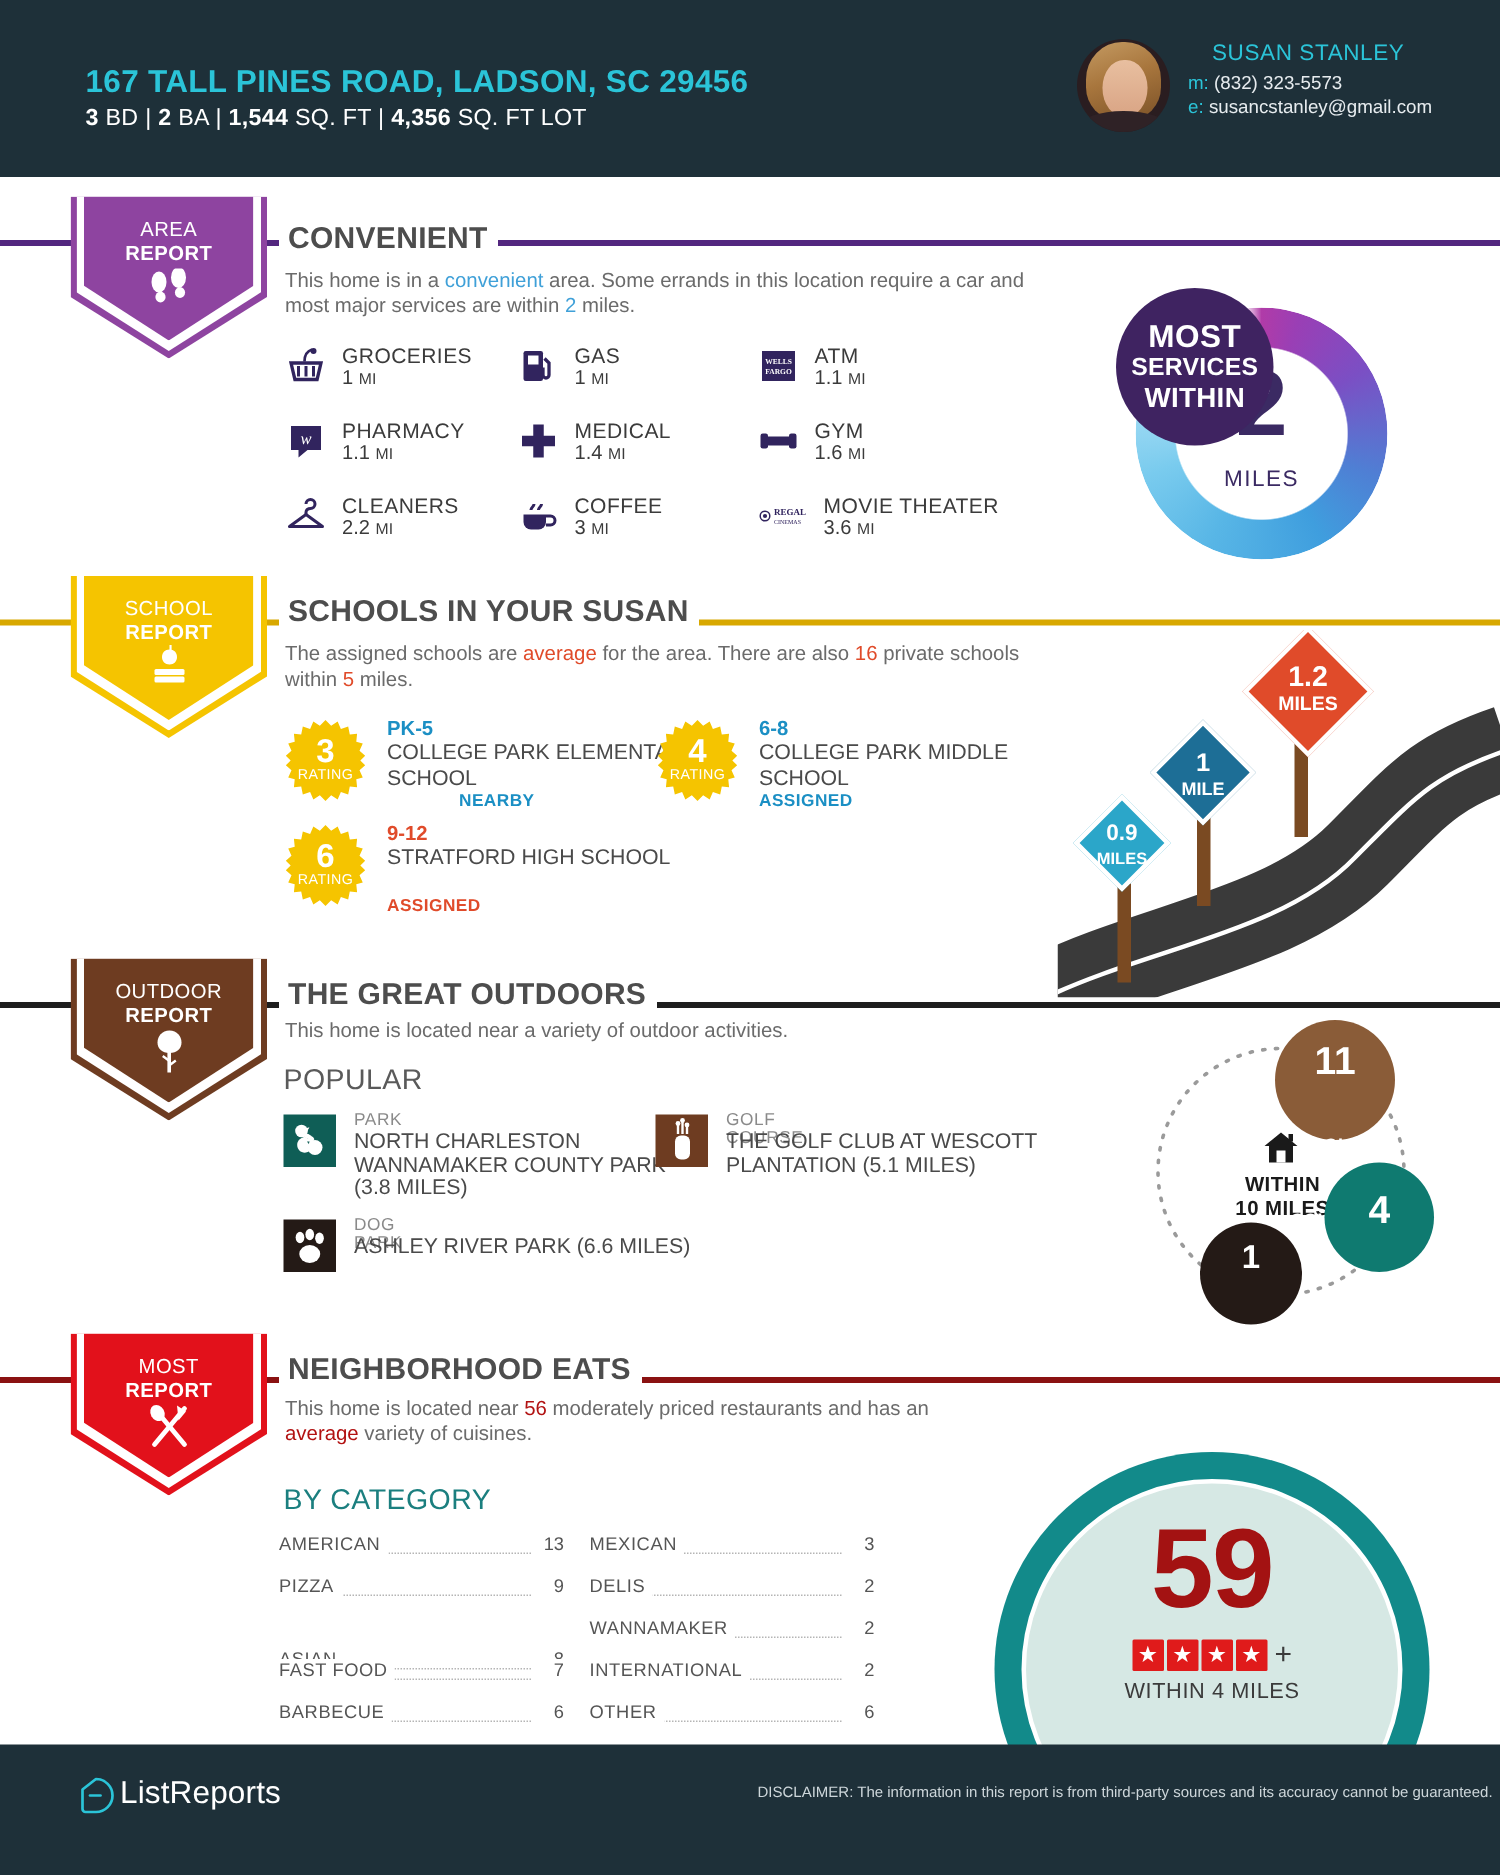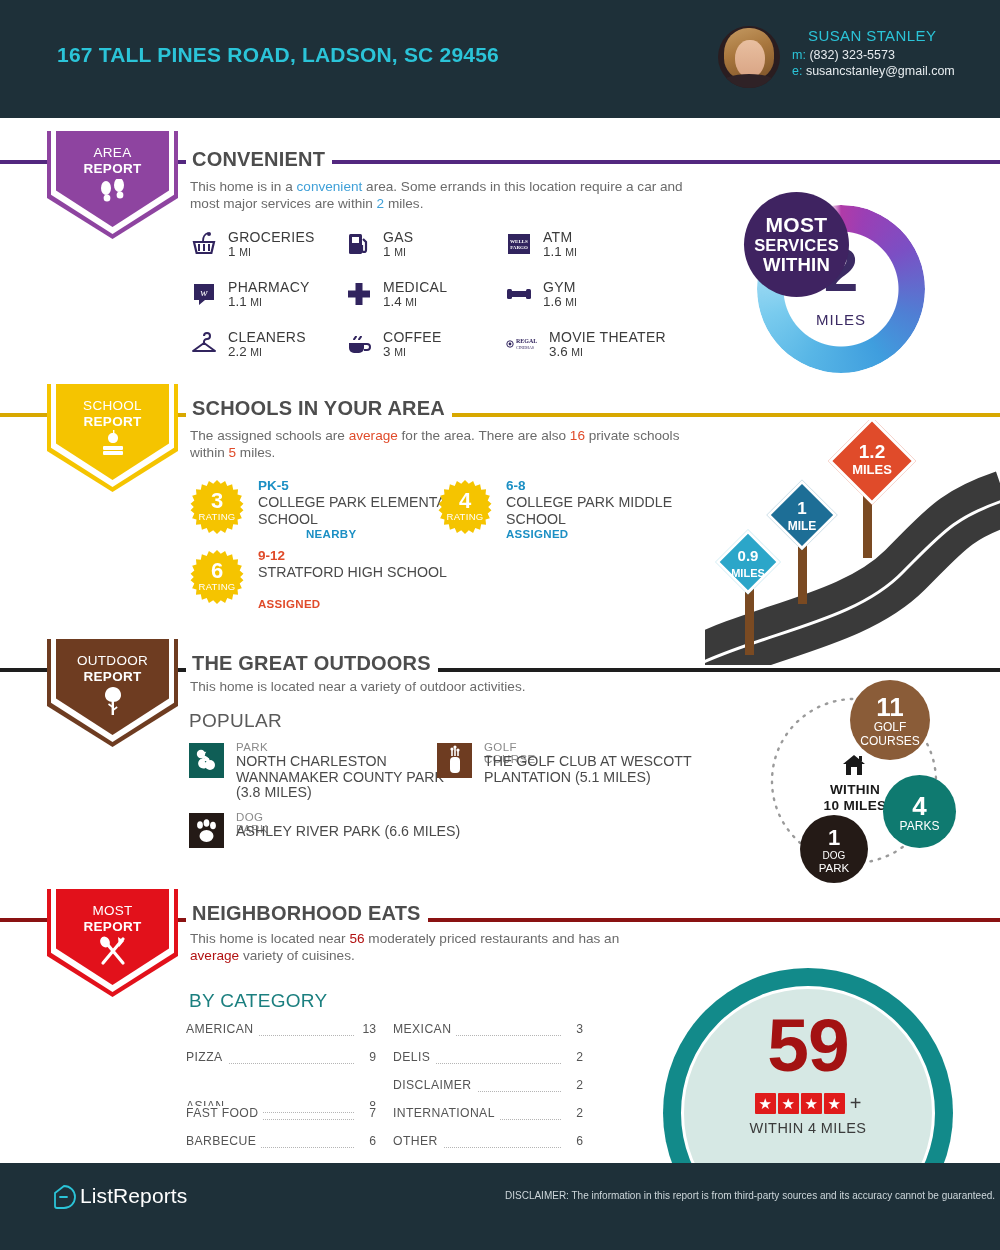--- a/index.html
+++ b/index.html
@@ -149,21 +149,21 @@
 
   
   .out-pop { position:absolute; left:189px; top:710px; font-size:19px; color:#5a5a5a; letter-spacing:.3px; }
   .outitem { position:absolute; }
   .outitem .sq { position:absolute; left:0; top:0; width:35px; height:35px; }
   .outitem .cat { position:absolute; left:47px; top:-2px; font-size:11.5px; color:#8a8a8a; letter-spacing:.4px; }
   .outitem .nm { position:absolute; left:47px; top:11px; font-size:14.2px; color:#4a4a4a; line-height:15.5px; width:230px; }
 
   .ocirc { position:absolute; border-radius:50%; color:#fff; text-align:center; }
   .ocirc .n { font-weight:bold; }
-  .ocirc .l { font-weight:normal; }
+  .ocirc .l { font-weight:bold;margin-top:36px; }
 
   
   .bycat { position:absolute; left:189px; top:990px; font-size:19px; color:#1b7f7f; letter-spacing:.3px; }
   .catrow { position:absolute; height:19px; }
   .catrow .cn { position:absolute; left:0; top:0; font-size:12.2px; color:#555; letter-spacing:.4px; white-space:nowrap; background:#fff; padding-right:5px; z-index:2; }
   .catrow .dots { position:absolute; left:0; right:22px; top:13px; border-bottom:1px dotted #b5b5b5; }
   .catrow .cv { position:absolute; right:0; top:0; width:20px; text-align:right; font-size:12.2px; color:#555; background:#fff; z-index:2; }
 
   .food-circle-outer {
     position:absolute; left:663px; top:968px; width:290px; height:290px;
@@ -196,20 +196,30 @@
   .footer { position:absolute; left:0; top:1163px; width:1000px; height:87px; background:#1e3039; }
   .lr-logo { position:absolute; left:52px; top:1184px; width:24px; height:26px; }
   .lr-name { position:absolute; left:80px; top:1184px; font-size:21px; color:#fff; letter-spacing:.1px; }
   .disclaimer { position:absolute; left:505px; top:1190px; font-size:10px; color:#cdd6da; white-space:nowrap; }
 </style>
 </head>
 <body>
 
 <div class="header">
   <div class="hdr-addr">167 TALL PINES ROAD, LADSON, SC 29456</div>
+  <div class="hdr-specs">
+    <b>3</b>
+    <span>BD</span> |
+    <b>2</b>
+    <span>BA</span> |
+    <b>1,544</b>
+    <span>SQ. FT</span> |
+    <b>4,356</b>
+    <span>SQ. FT LOT</span>
+  </div>
   <div class="avatar">
     <div class="hair"></div>
     <div class="face"></div>
     <div class="shoulder"></div>
   </div>
   <div class="hdr-name">SUSAN STANLEY</div>
   <div class="hdr-line hdr-m">
     <span class="lab">m:</span>
     <span>(832) 323-5573</span>
   </div>
@@ -368,21 +378,21 @@
   <div class="bicon" style="top:45px;">
     <svg width="38" height="30" viewBox="0 0 38 30">
       <path d="M19 4c-3 0-5 2-5 5s2 5 5 5 5-2 5-5-2-5-5-5z" fill="#fff"></path>
       <rect x="19" y="1" width="1.4" height="3.5" fill="#fff"></rect>
       <rect x="9" y="17" width="20" height="4" rx="1" fill="#fff"></rect>
       <rect x="9" y="22" width="20" height="4" rx="1" fill="#fff"></rect>
     </svg>
   </div>
 </div>
 
-<div class="sec-title" style="left:186px;top:397px;">SCHOOLS IN YOUR AREA</div>
+<div class="sec-title" style="left:186px;top:397px;">SCHOOLS IN YOUR SUSAN</div>
 <div class="sec-sub" style="left:190px;top:427px;width:505px;">
   <span>The assigned schools are </span><span style="color:#e04b2a">average</span><span> for the area. There are also </span><span style="color:#e04b2a">16</span><span> private schools within </span><span style="color:#e04b2a">5</span><span> miles.</span>
 </div>
 
 <div class="school" style="left:190px;top:480px;">
   <div class="starburst"></div>
   <div class="sb-num">3</div>
   <div class="sb-lab">RATING</div>
   <div class="sc-grade" style="color:#1b8fc4;">PK-5</div>
   <div class="sc-name">COLLEGE PARK ELEMENTARY SCHOOL</div>
@@ -599,21 +609,21 @@
   <span class="cn">MEXICAN</span>
   <span class="dots"></span>
   <span class="cv">3</span>
 </div>
 <div class="catrow" style="left:393px;top:1050px;width:190px;">
   <span class="cn">DELIS</span>
   <span class="dots"></span>
   <span class="cv">2</span>
 </div>
 <div class="catrow" style="left:393px;top:1078px;width:190px;">
-  <span class="cn">DISCLAIMER</span>
+  <span class="cn">WANNAMAKER</span>
   <span class="dots"></span>
   <span class="cv">2</span>
 </div>
 <div class="catrow" style="left:393px;top:1106px;width:190px;">
   <span class="cn">INTERNATIONAL</span>
   <span class="dots"></span>
   <span class="cv">2</span>
 </div>
 <div class="catrow" style="left:393px;top:1134px;width:190px;">
   <span class="cn">OTHER</span>

